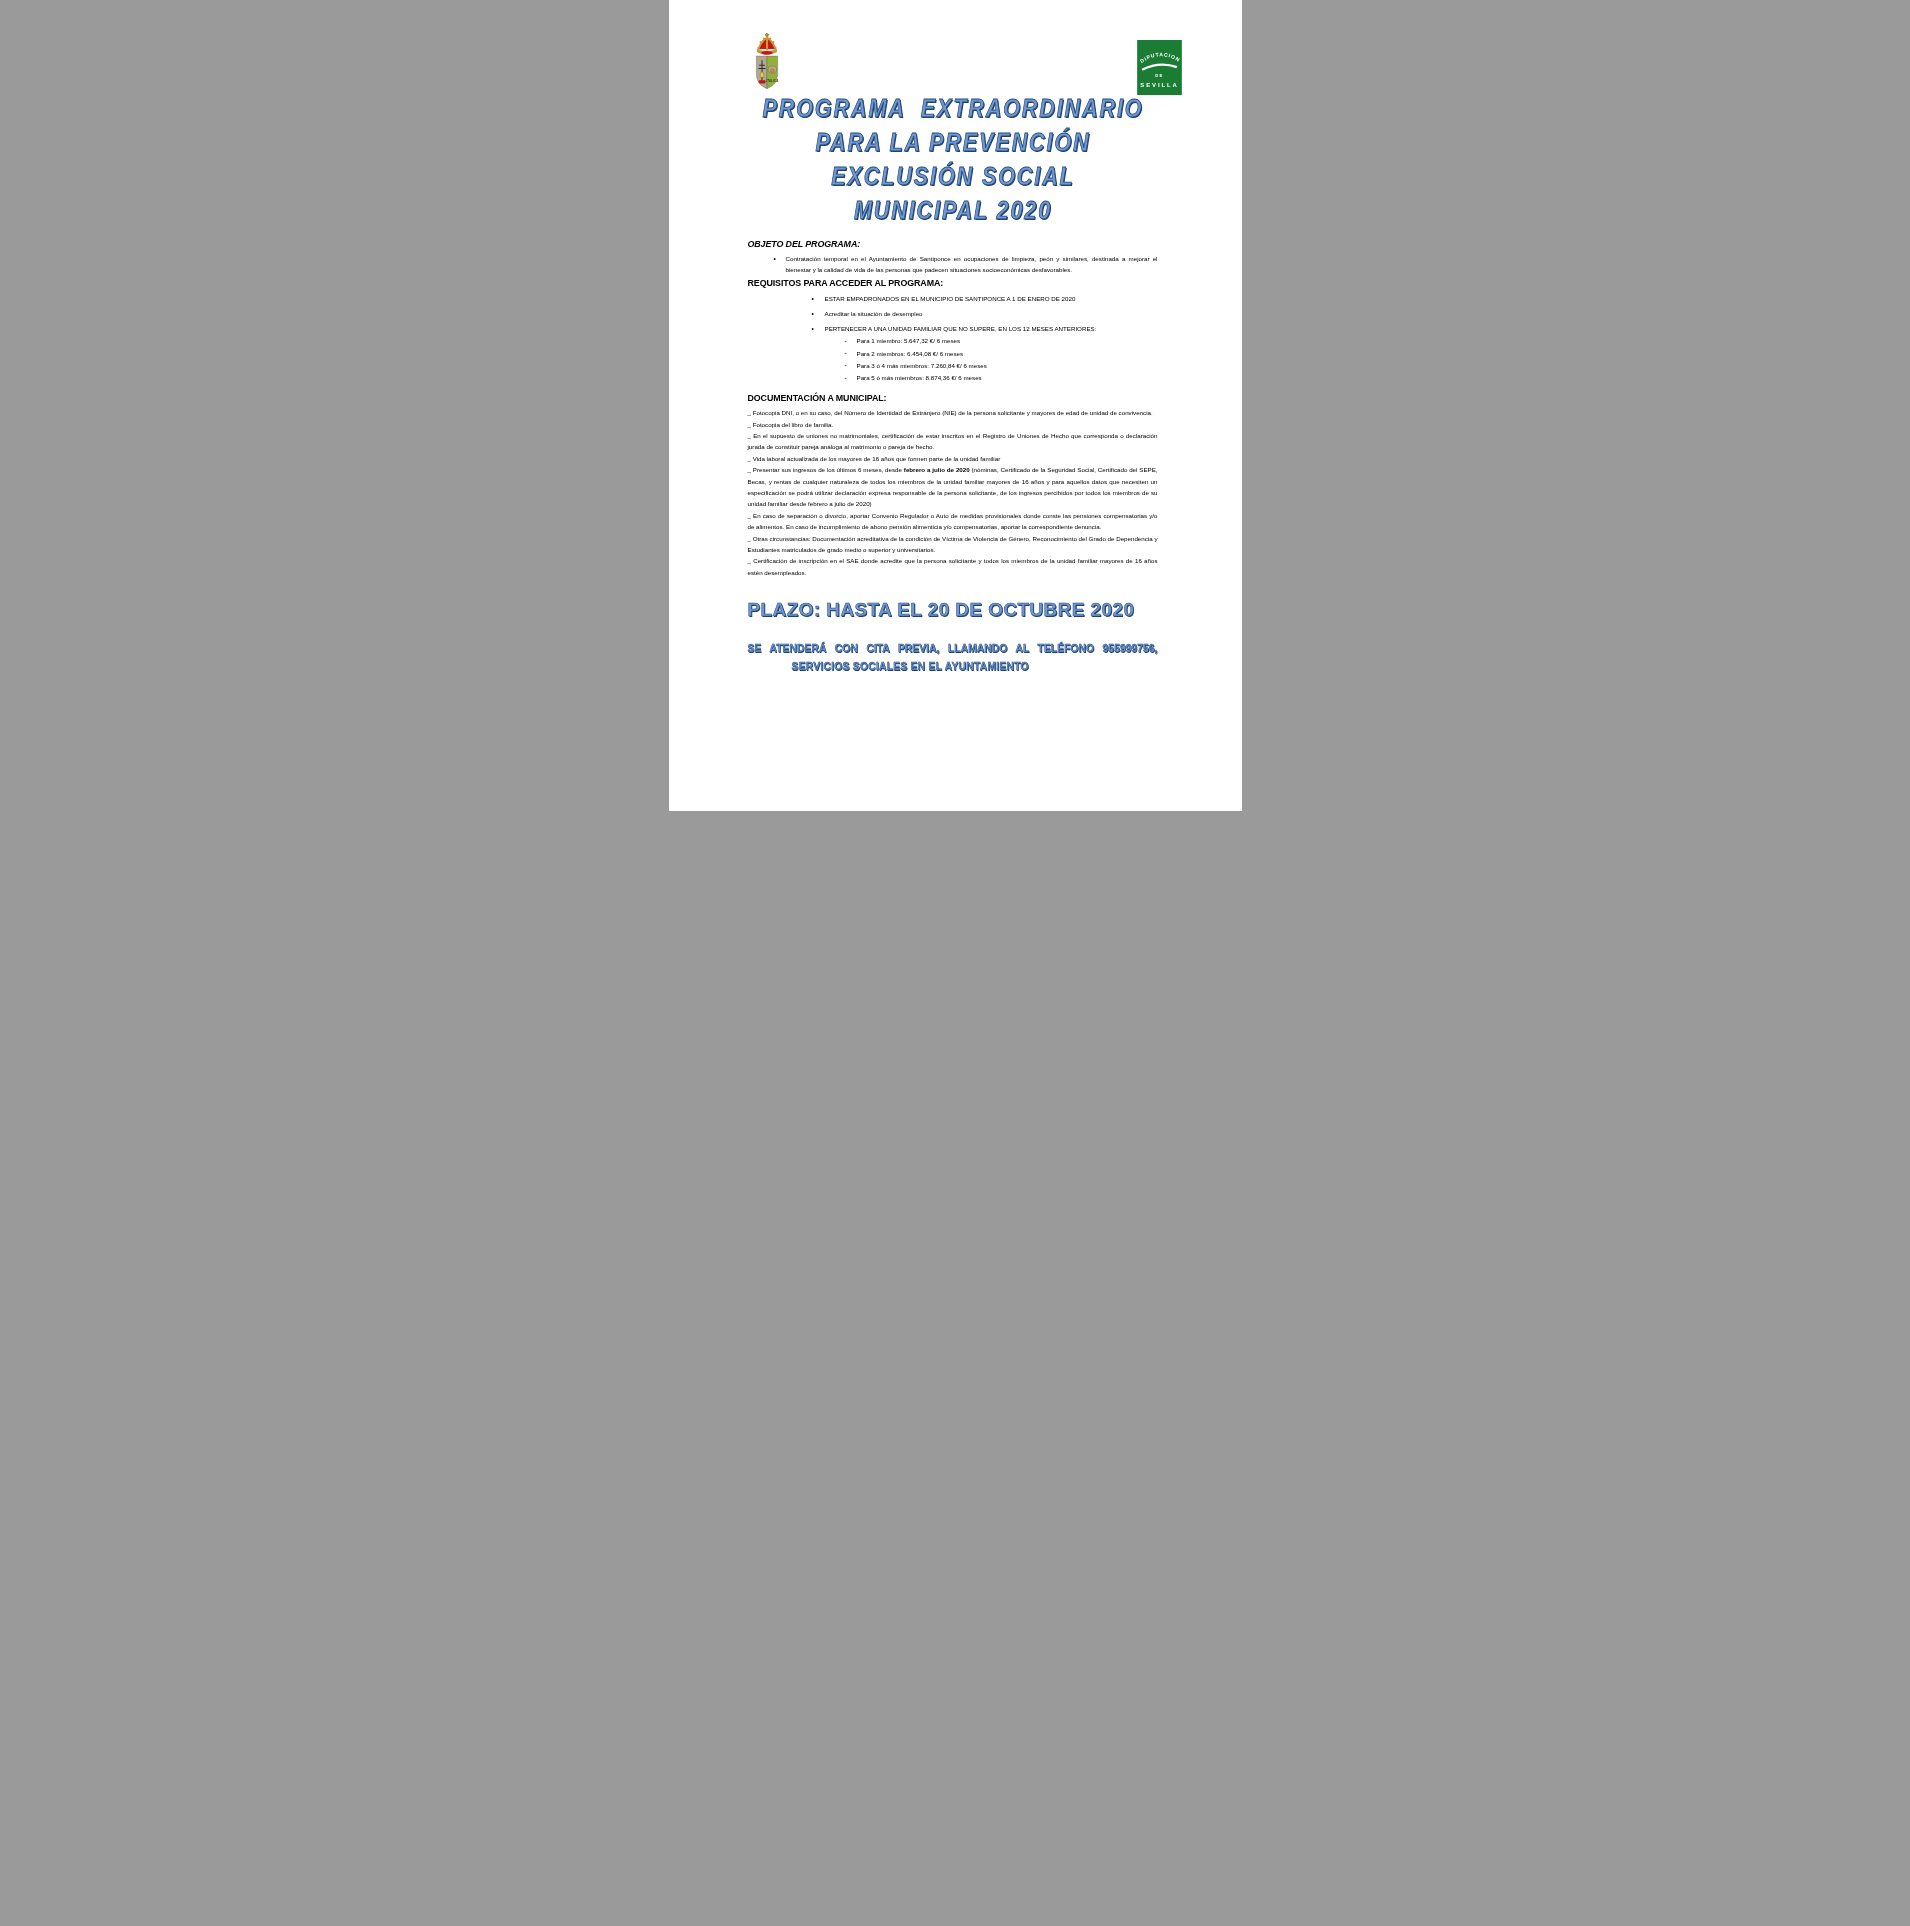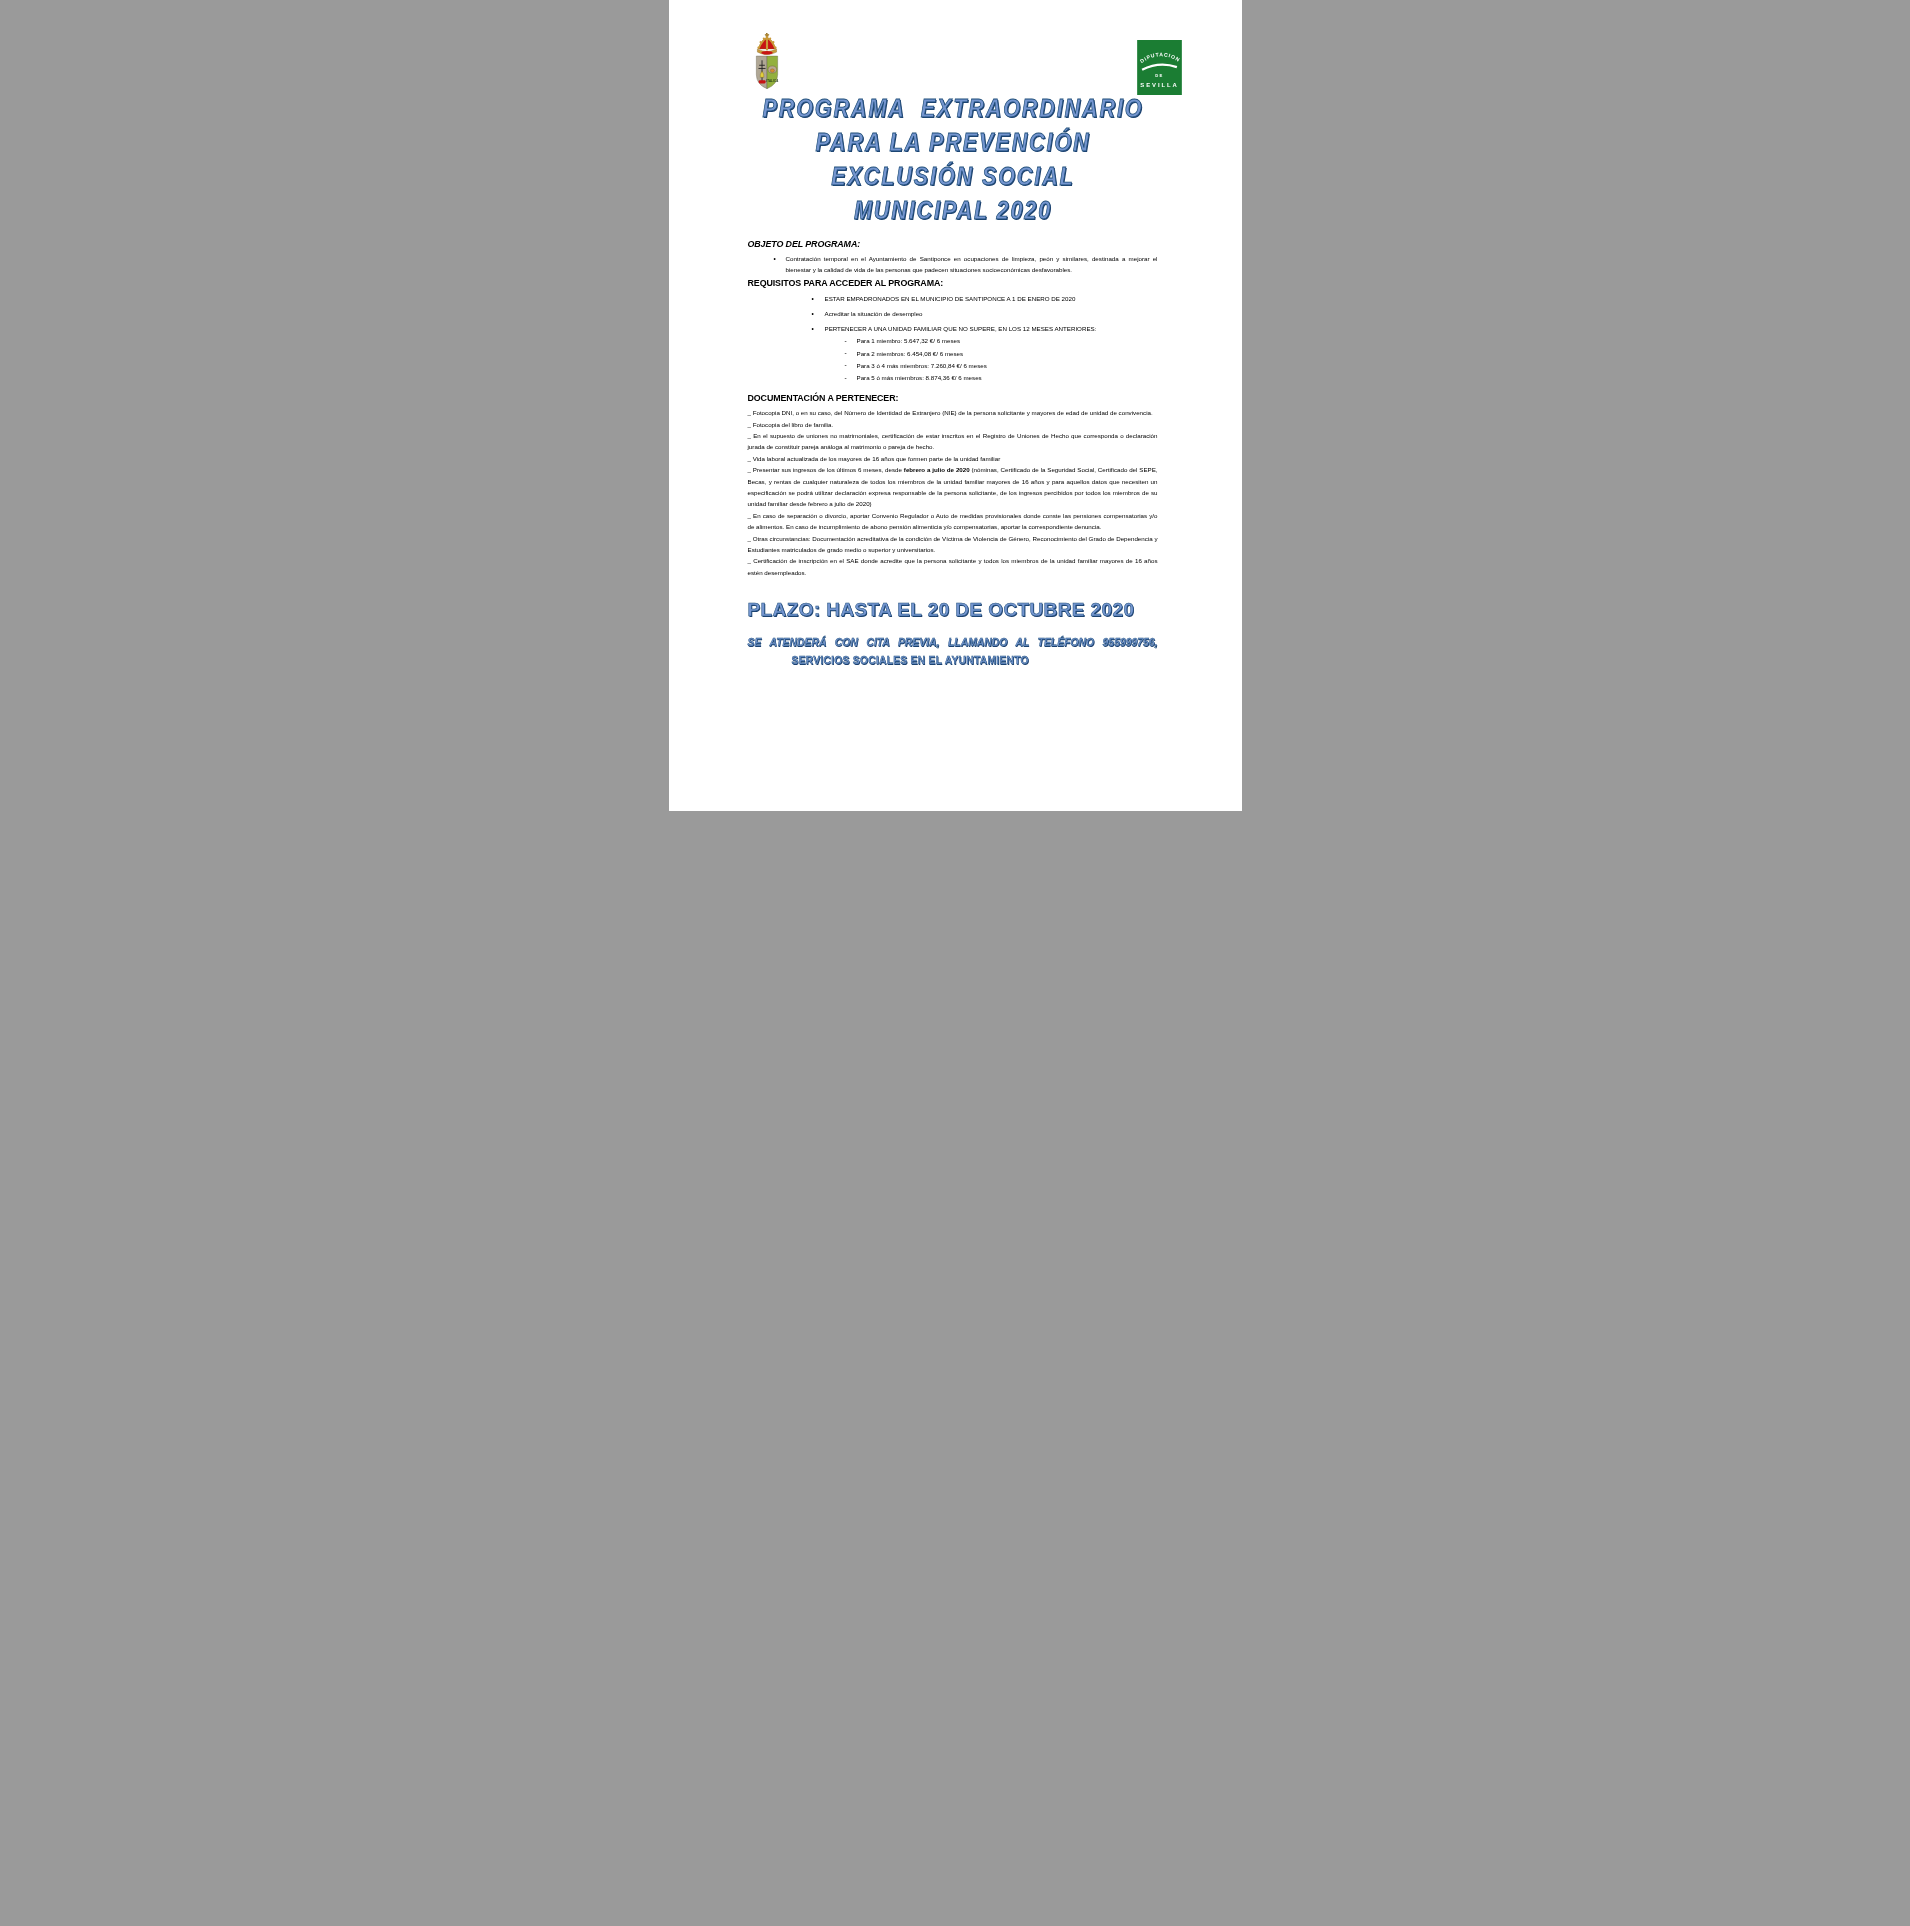--- a/index.html
+++ b/index.html
@@ -42,22 +42,22 @@
   .dashlist .marker { left:97px; }
 
   .paras { margin-top:3.1px; }
   .paras p { margin:0; text-align:justify; }
   .b { font-weight:bold; }
 
   
   .plazo  { margin-top:21.6px; }
   .plazo1 { font-size:19px; line-height:19px; letter-spacing:0.4px;
             -webkit-text-stroke:0.5px #1f4e79; text-shadow:0.8px 1px 0 #1c3f6e; }
-  .plazo2 { font-size:10.4px; line-height:15.4px; margin-top:16px; text-align:justify; text-align-last:justify;
-            -webkit-text-stroke:0.4px #1f4e79; text-shadow:0.6px 0.8px 0 #1c3f6e;font-style:italic; }
+  .plazo2 { font-size:10.4px; line-height:15.4px; margin-top:22px; text-align:justify; text-align-last:justify;
+            -webkit-text-stroke:0.4px #1f4e79; text-shadow:0.6px 0.8px 0 #1c3f6e; }
   .plazo3 { font-size:10.4px; line-height:15.4px; margin-top:3.1px; letter-spacing:0.2px;
             -webkit-text-stroke:0.4px #1f4e79; text-shadow:0.6px 0.8px 0 #1c3f6e;padding-left:44px; }
 </style>
 </head>
 <body>
 
 <div class="page">
 
   <div class="coat">
     <svg viewBox="0 0 90 160" width="32" height="58">
@@ -159,21 +159,21 @@
       <li>
         <span class="marker">-</span>
         <span>Para 3 ó 4 más miembros:  7.260,84 €/ 6 meses</span>
       </li>
       <li>
         <span class="marker">-</span>
         <span>Para 5 ó más miembros: 8.874,36 €/ 6 meses</span>
       </li>
     </ul>
 
-    <h2 class="h-doc">DOCUMENTACIÓN A PERTENECER:</h2>
+    <h2 class="h-doc">DOCUMENTACIÓN A MUNICIPAL:</h2>
     <div class="paras">
       <p><span>_ Fotocopia DNI, o en su caso, del Número de Identidad de Extranjero (NIE) de la persona solicitante y mayores de edad de unidad de convivencia.</span></p>
       <p><span>_ Fotocopia del libro de familia.</span></p>
       <p><span>_ En el supuesto de uniones no matrimoniales, certificación de estar inscritos en el Registro de Uniones de Hecho que corresponda o declaración jurada de constituir pareja análoga al matrimonio o pareja de hecho.</span></p>
       <p><span>_ Vida laboral actualizada de los mayores de 16 años que formen parte de la unidad familiar</span></p>
       <p><span>_ Presentar sus ingresos de los últimos 6 meses, desde </span><span class="b">febrero a julio de 2020</span><span> (nóminas, Certificado de la Seguridad Social, Certificado del SEPE, Becas, y rentas de cualquier naturaleza de todos los miembros de la unidad familiar mayores de 16 años y para aquellos datos que necesiten un especificación se podrá utilizar declaración expresa responsable de la persona solicitante, de los ingresos percibidos por todos los miembros de su unidad familiar desde febrero a julio de 2020)</span></p>
       <p><span>_ En caso de separación o divorcio, aportar Convenio Regulador o Auto de medidas provisionales donde conste las pensiones compensatorias y/o de alimentos. En caso de incumplimiento de abono pensión alimenticia y/o compensatorias, aportar la correspondiente denuncia.</span></p>
       <p><span>_ Otras circunstancias: Documentación acreditativa de la condición de Víctima de Violencia de Género, Reconocimiento del Grado de Dependencia y  Estudiantes matriculados de grado medio o superior y universitarios.</span></p>
       <p><span>_ Certificación de inscripción en el SAE donde acredite que la persona solicitante y todos los miembros de la unidad familiar mayores de 16 años estén desempleados.</span></p>
     </div>

